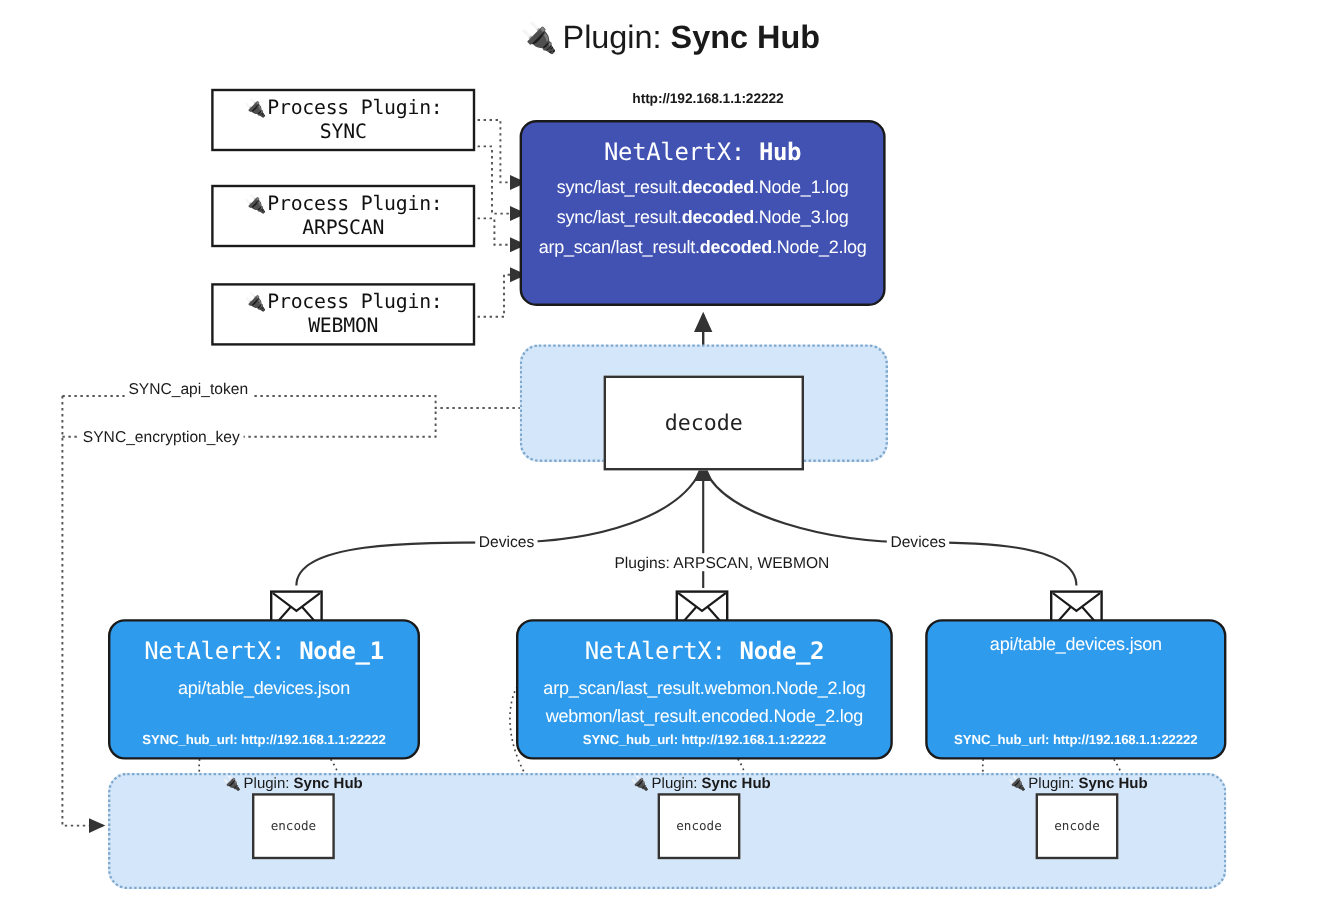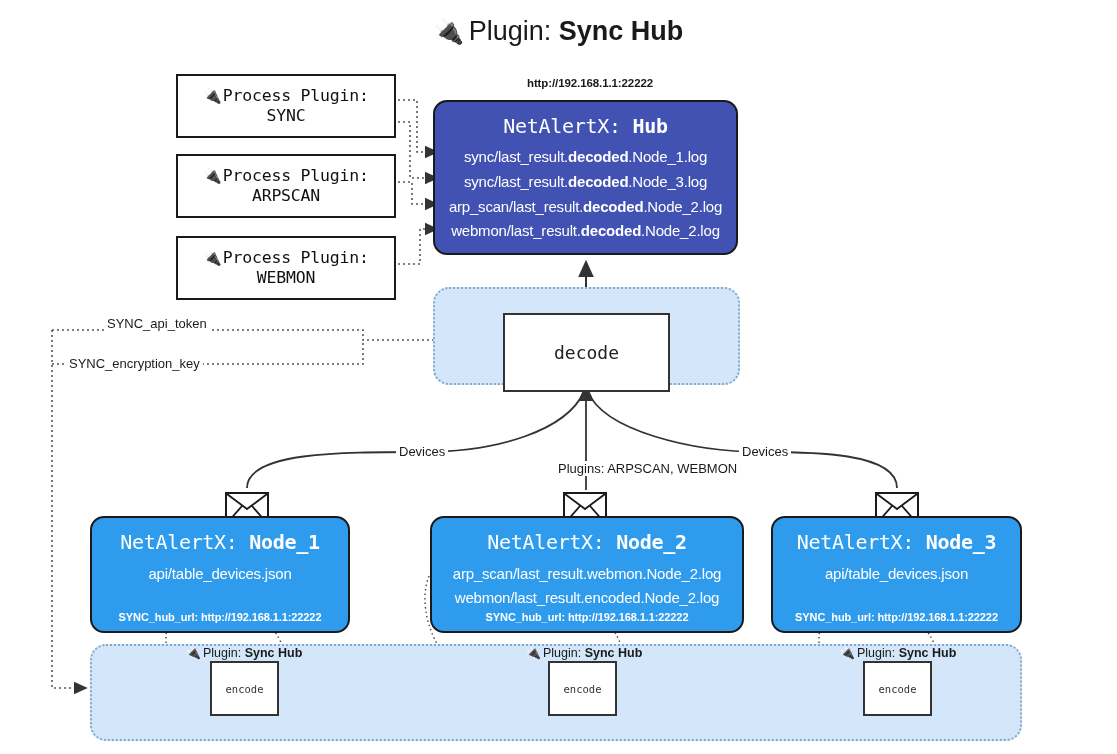--- a/index.html
+++ b/index.html
@@ -39,21 +39,21 @@
     font-size: 25px;
     filter: grayscale(1) contrast(1.6);
     margin-right: 4px;
   }
   .title .strong { font-weight: bold; }
 
   
   .proc-box {
     position: absolute;
     width: 220px;
-    height: 64px;
+    height: 52px;
     background: #ffffff;
     border: 2px solid #1a1a1a;
     box-sizing: border-box;
     font-family: "DejaVu Sans Mono", "Liberation Mono", monospace;
     font-size: 16.5px;
     line-height: 1.18;
     color: #111111;
     display: flex;
     flex-direction: column;
     align-items: center;
@@ -254,21 +254,21 @@
     position: absolute;
     font-size: 13px;
     color: #1a1a1a;
     background: #ffffff;
     padding: 0 3px;
     white-space: nowrap;
     text-align: right;
   }
   #lbl-devices-left  { left: 396px; top: 444px; }
   #lbl-devices-right { left: 739px; top: 444px; }
-  #lbl-plugins-mid   { left: 509px; top: 461px; margin-left: 46px; }
+  #lbl-plugins-mid   { left: 509px; top: 461px; }
   #lbl-api-token     { left: 104px; top: 316px; }
   #lbl-enc-key       { left: 66px;  top: 356px; }
 </style>
 </head>
 <body>
 
 <div id="canvas">
 
   <svg class="wires" viewBox="0 0 1117 754">
     <defs>
@@ -335,21 +335,20 @@
     <div class="l2">WEBMON</div>
   </div>
 
   <div class="hub-url">http://192.168.1.1:22222</div>
   <div id="hub">
     <div class="hub-title"><span>NetAlertX: </span><b>Hub</b></div>
     <div class="hub-lines">
       <div class="hub-line"><span>sync/last_result.</span><b>decoded</b><span>.Node_1.log</span></div>
       <div class="hub-line"><span>sync/last_result.</span><b>decoded</b><span>.Node_3.log</span></div>
       <div class="hub-line"><span>arp_scan/last_result.</span><b>decoded</b><span>.Node_2.log</span></div>
-      <div class="hub-line"><span>webmon/last_result.</span><b>decoded</b><span>.Node_2.log</span></div>
     </div>
   </div>
 
   <div id="decode-region"></div>
   <div id="decode-box">decode</div>
 
   <div class="edge-label" id="lbl-devices-left">Devices</div>
   <div class="edge-label" id="lbl-devices-right">Devices</div>
   <div class="edge-label" id="lbl-plugins-mid">Plugins: ARPSCAN, WEBMON</div>
   <div class="edge-label" id="lbl-api-token">SYNC_api_token</div>
@@ -382,21 +381,20 @@
   <div class="node-box" id="node-2">
     <div class="node-title"><span>NetAlertX: </span><b>Node_2</b></div>
     <div class="node-lines">
       <div class="node-line">arp_scan/last_result.webmon.Node_2.log</div>
       <div class="node-line">webmon/last_result.encoded.Node_2.log</div>
     </div>
     <div class="node-foot">SYNC_hub_url: http://192.168.1.1:22222</div>
   </div>
 
   <div class="node-box" id="node-3">
-    <div class="node-title"><span>NetAlertX: </span><b>Node_3</b></div>
     <div class="node-lines">
       <div class="node-line">api/table_devices.json</div>
     </div>
     <div class="node-foot">SYNC_hub_url: http://192.168.1.1:22222</div>
   </div>
 
   <div id="encode-region"></div>
 
   <div class="encode-label" id="enc-label-1">
     <span class="plug">🔌</span><span>Plugin: </span><b>Sync Hub</b>

